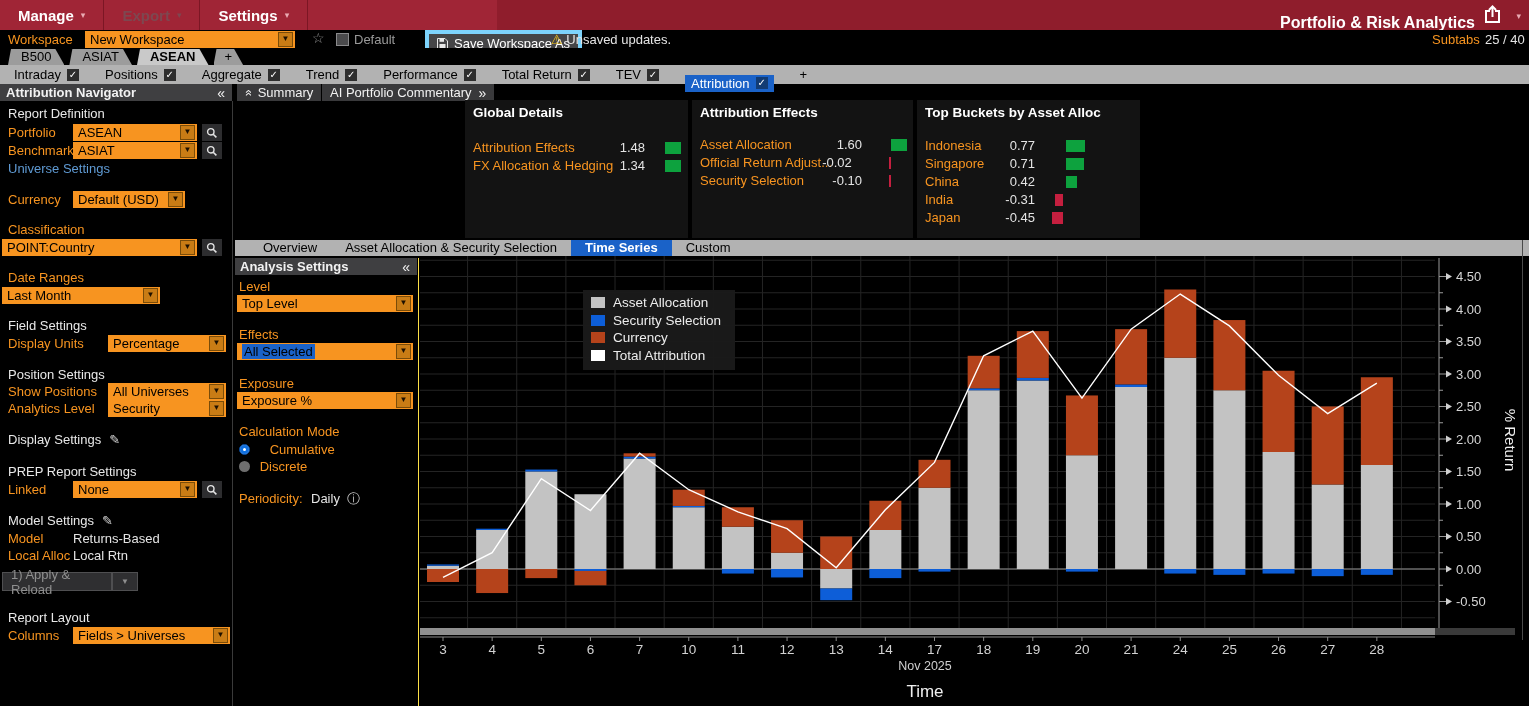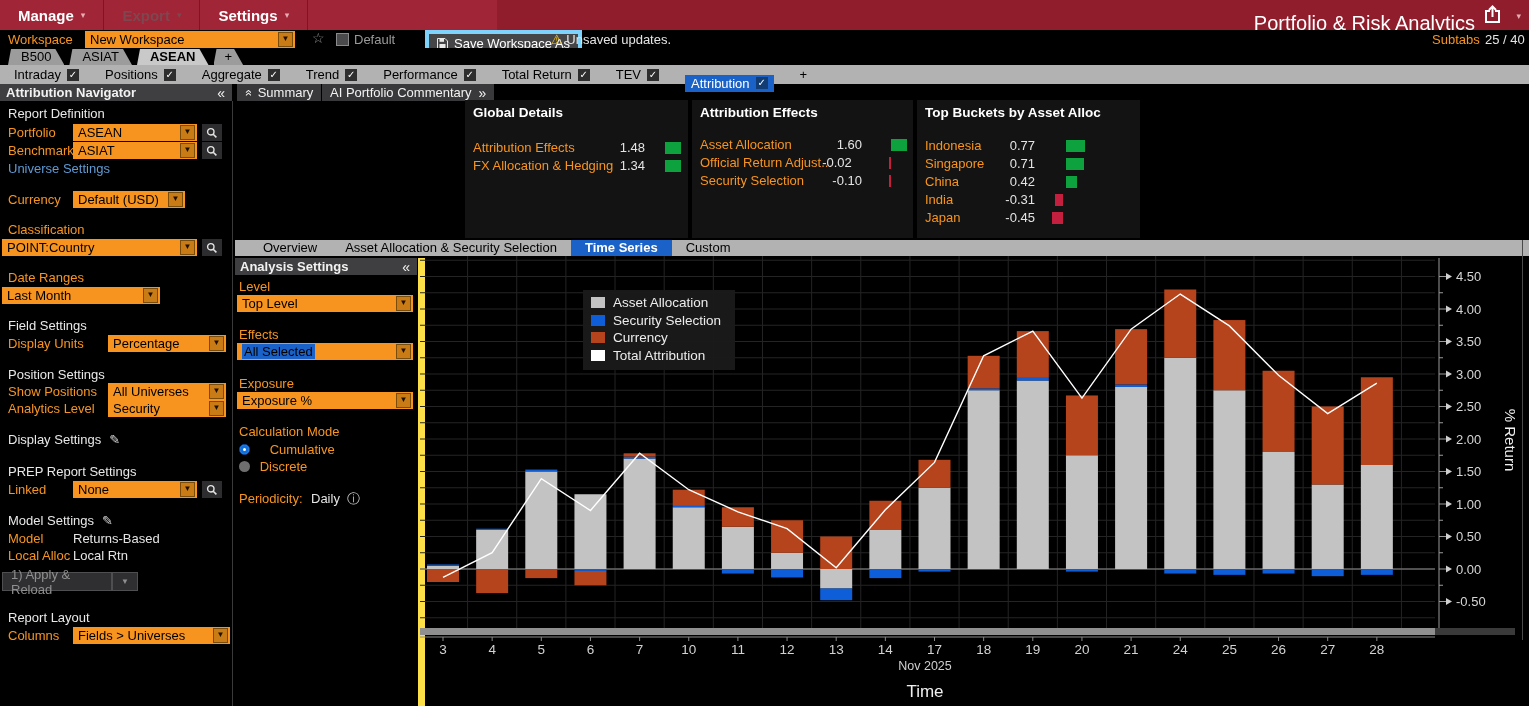--- a/index.html
+++ b/index.html
@@ -6,21 +6,21 @@
   #screen{position:relative;width:1529px;height:706px;background:#000;overflow:hidden;
           font-family:"Liberation Sans","DejaVu Sans",sans-serif;font-size:13px;color:#e6e6e6;}
   .abs{position:absolute;}
   
   #redbar{left:0;top:0;width:1529px;height:30px;background:#8f1d2c;}
   #redbar .menuseg{left:0;top:0;width:497px;height:30px;background:#a02536;display:flex;align-items:center;}
   .menu-item{padding:0 18px;height:30px;display:flex;align-items:center;gap:7px;color:#fff;font-size:15px;font-weight:bold;border-right:1px solid #7c1624;}
   .menu-item .mcaret{font-size:9px;color:#e9aab2;}
   .menu-item.disabled{color:#7e4750;}
   .menu-item.disabled .mcaret{color:#7e4750;}
-  #app-title{right:54px;top:0;height:46px;display:flex;align-items:center;color:#fff;font-size:20px;font-weight:normal;}
+  #app-title{right:54px;top:0;height:46px;display:flex;align-items:center;color:#fff;font-size:16px;font-weight:bold;}
   #share-btn{right:24px;top:5px;width:22px;height:20px;}
   #share-caret{right:8px;top:11px;font-size:9px;color:#e9aab2;}
   
   #wsrow{left:0;top:30px;width:1529px;height:18px;background:#000;}
   .olabel{color:#f79420;}
   .wlabel{color:#e4e4e4;}
   .glabel{color:#9a9a9a;}
   .dd{height:17px;background:#f79420;color:#000;display:flex;align-items:center;}
   .dd .txt{flex:1;padding:0 5px;white-space:nowrap;overflow:hidden;}
   .dd .car{width:13px;height:13px;margin:0 2px;background:#c97c15;border:1px solid #7a4c08;color:#1d1000;
@@ -326,21 +326,21 @@
       </div>
   </div>
 
   <div class="abs" id="subtabs" style="left:235px;top:240px;width:1280px;height:16px;background:#b2b2b2;display:flex;align-items:center;padding-left:14px;gap:0;color:#000">
       <div style="padding: 0px 14px; height: 16px; line-height: 16px;">Overview</div>
       <div style="padding: 15px 14px; height: 16px; line-height: 16px;">Asset Allocation &amp; Security Selection</div>
       <div style="padding: 0px 14px; height: 16px; line-height: 16px; background: rgb(26, 98, 200); color: rgb(255, 255, 255); font-weight: bold;">Time Series</div>
       <div style="padding: 0px 14px; height: 16px; line-height: 16px;">Custom</div>
     </div>
 
-  <div class="abs" style="left:235px;top:258px;width:183px;height:448px;border-right:7px solid #fde047">
+  <div class="abs" style="left:235px;top:258px;width:183px;height:448px;border-right:1px solid #fde047">
     <div class="hdrbar" style="width:182px">
       <span style="padding-left:5px;font-weight:bold">Analysis Settings</span>
       <span style="margin-left:auto;padding-right:7px;font-size:14px">«</span>
     </div>
     <span class="abs olabel" style="left:4px;top:21px">Level</span>
     <div class="abs dd" style="left:2px;top:37px;width:176px">
       <span class="txt">Top Level</span>
         <span class="car">▼</span>
       </div>
     <span class="abs olabel" style="left:4px;top:69px">Effects</span>

